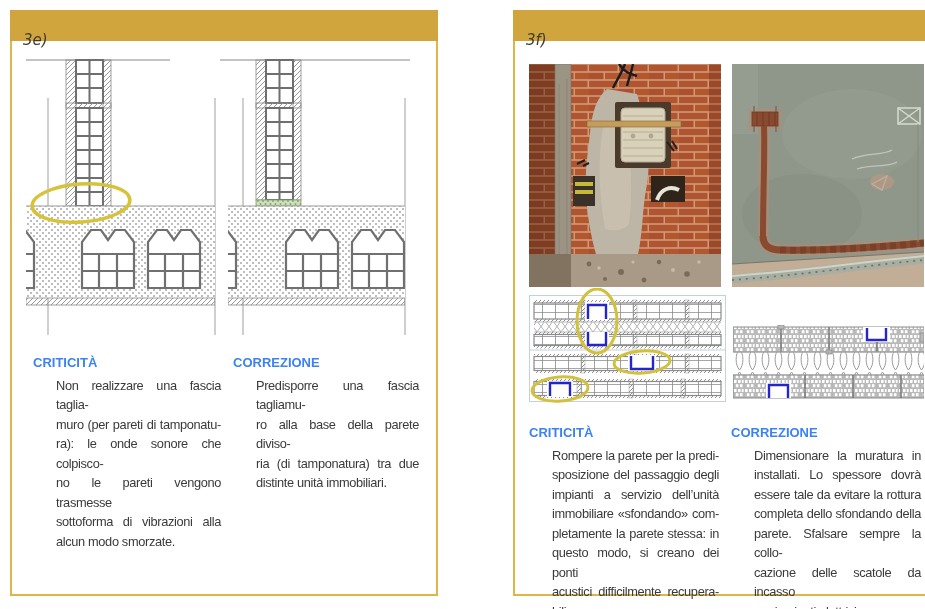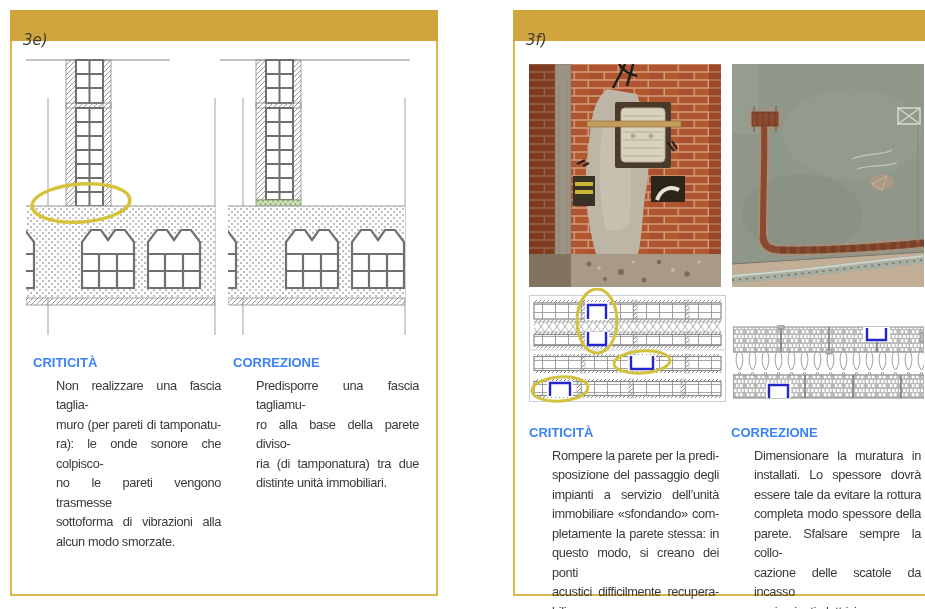--- a/index.html
+++ b/index.html
@@ -331,19 +331,19 @@
         <div style="text-align-last: justify;">acustici difficilmente recupera-</div>
         <div>bili.</div>
       </div>
   </div>
   <div class="text-col" style="left:216px;top:411px;width:190px">
     <div class="col-title">CORREZIONE</div>
     <div class="para">
         <div style="text-align-last: justify;">Dimensionare la muratura in</div>
         <div style="text-align-last: justify;">installati. Lo spessore dovrà</div>
         <div style="text-align-last: justify;">essere tale da evitare la rottura</div>
-        <div style="text-align-last: justify;">completa modo spessore della</div>
+        <div style="text-align-last: justify;">completa dello sfondando della</div>
         <div style="text-align-last: justify;">parete. Sfalsare sempre la collo-</div>
         <div style="text-align-last: justify;">cazione delle scatole da incasso</div>
         <div>per impianti elettrici.</div>
       </div>
   </div>
 </div>
 
 </body></html>

